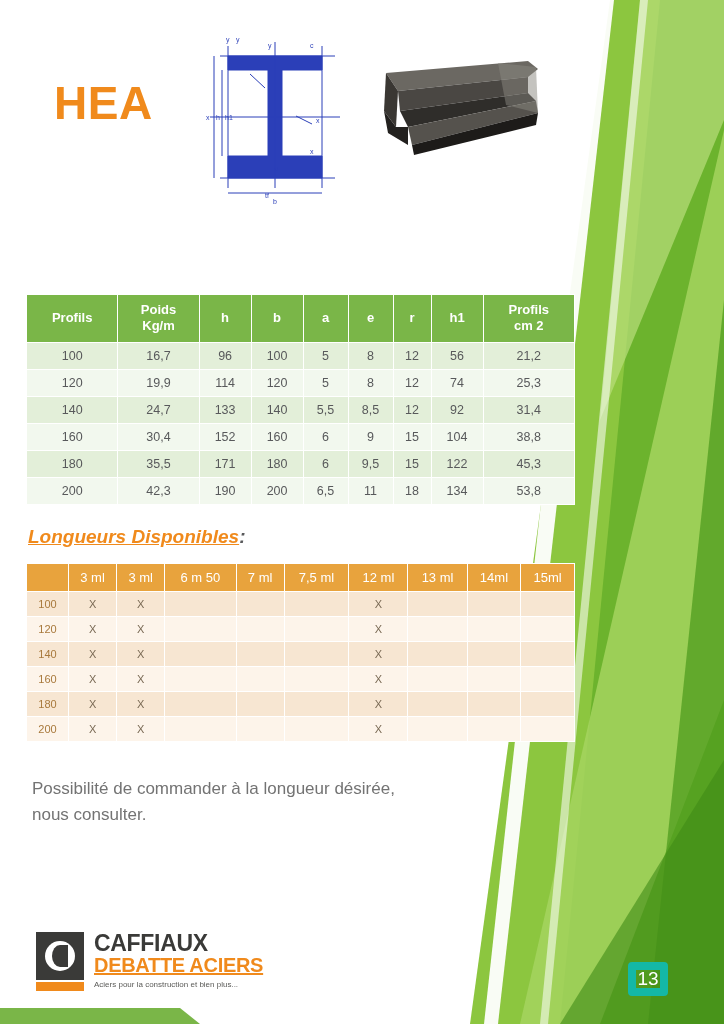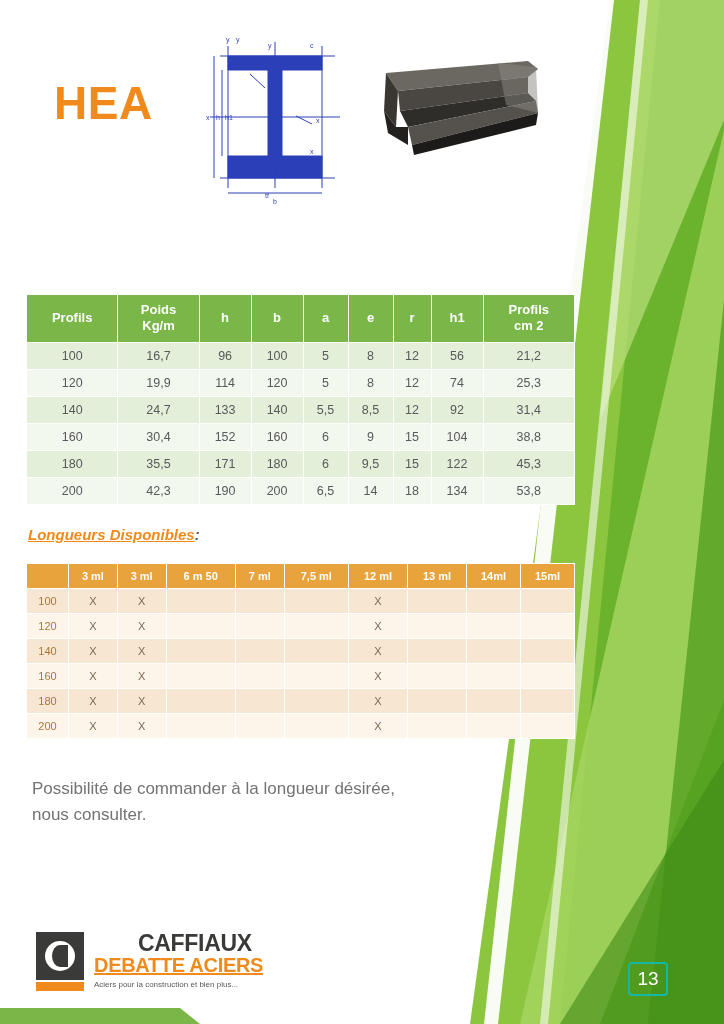--- a/index.html
+++ b/index.html
@@ -61,42 +61,42 @@
     border: 1px solid #ffffff;
   }
   .tbl-main tr.odd td { background: #e3efd9; }
   .tbl-main tr.even td { background: #f2f8ee; }
 
   
   .lg-heading {
     position: absolute;
     left: 28px;
     top: 526px;
-    font-size: 15px;
+    font-size: 19px;
     font-weight: bold;
     font-style: italic;
     color: #f08a1c;
   }
   .lg-heading .under { text-decoration: underline; }
   .lg-heading .colon { color: #58595b; font-style: italic; font-weight: bold; }
 
   
   .tbl-len {
     position: absolute;
     left: 26px;
     top: 563px;
     width: 549px;
     border-collapse: collapse;
     font-size: 11px;
   }
   .tbl-len th {
     background: #e8a33d;
     color: #ffffff;
-    font-weight: bold;
-    font-size: 11px;
+    font-weight: normal;
+    font-size: 13px;
     padding: 6px 3px;
     text-align: center;
     border: 1px solid #ffffff;
   }
   .tbl-len th.first { width: 42px; }
   .tbl-len td {
     text-align: center;
     padding: 6px 3px;
     color: #7a6a55;
     border: 1px solid #ffffff;
@@ -129,34 +129,34 @@
   }
   .logo-mark .disc:after {
     content: ""; position: absolute; left: 7px; top: 4px; width: 16px; height: 22px;
     background: #3a3a38; border-radius: 50% 0 0 50%;
   }
   .logo-mark .bar {
     position: absolute; left: 0; top: 50px; width: 48px; height: 9px; background: #f08a1c;
   }
   .logo-txt1 {
     position: absolute; left: 58px; top: 0px; font-size: 23px; font-weight: bold;
-    color: #3a3a38; letter-spacing: -0.3px; margin-left: 44px;
+    color: #3a3a38; letter-spacing: -0.3px;
   }
   .logo-txt2 {
     position: absolute; left: 58px; top: 24px; font-size: 20px; font-weight: bold;
     color: #f08a1c; letter-spacing: -0.3px; text-decoration: underline;
   }
   .logo-txt3 {
     position: absolute; left: 58px; top: 50px; font-size: 8px; color: #5b5b58; text-align: center;
   }
 
   
   .page-num {
     position: absolute; left: 628px; top: 962px; width: 40px; height: 34px;
-    border: 2px solid #14b8a6; border-radius: 4px;
+    border: 8px solid #14b8a6; border-radius: 4px;
     display: flex; align-items: center; justify-content: center;
     color: #ffffff; font-size: 19px;
   }
 </style>
 </head>
 <body>
 
 <div class="bg-deco">
   <svg width="724" height="1024" viewBox="0 0 724 1024">
     <rect x="0" y="0" width="724" height="1024" fill="#ffffff"></rect>
@@ -317,21 +317,21 @@
         <td>15</td>
         <td>122</td>
         <td>45,3</td>
       </tr>
       <tr class="even">
         <td>200</td>
         <td>42,3</td>
         <td>190</td>
         <td>200</td>
         <td>6,5</td>
-        <td>14</td>
+        <td>11</td>
         <td>18</td>
         <td>134</td>
         <td>53,8</td>
       </tr>
     </tbody>
   </table>
 
   <div class="lg-heading">
     <span class="under">Longueurs Disponibles</span><span class="colon">:</span>
   </div>

